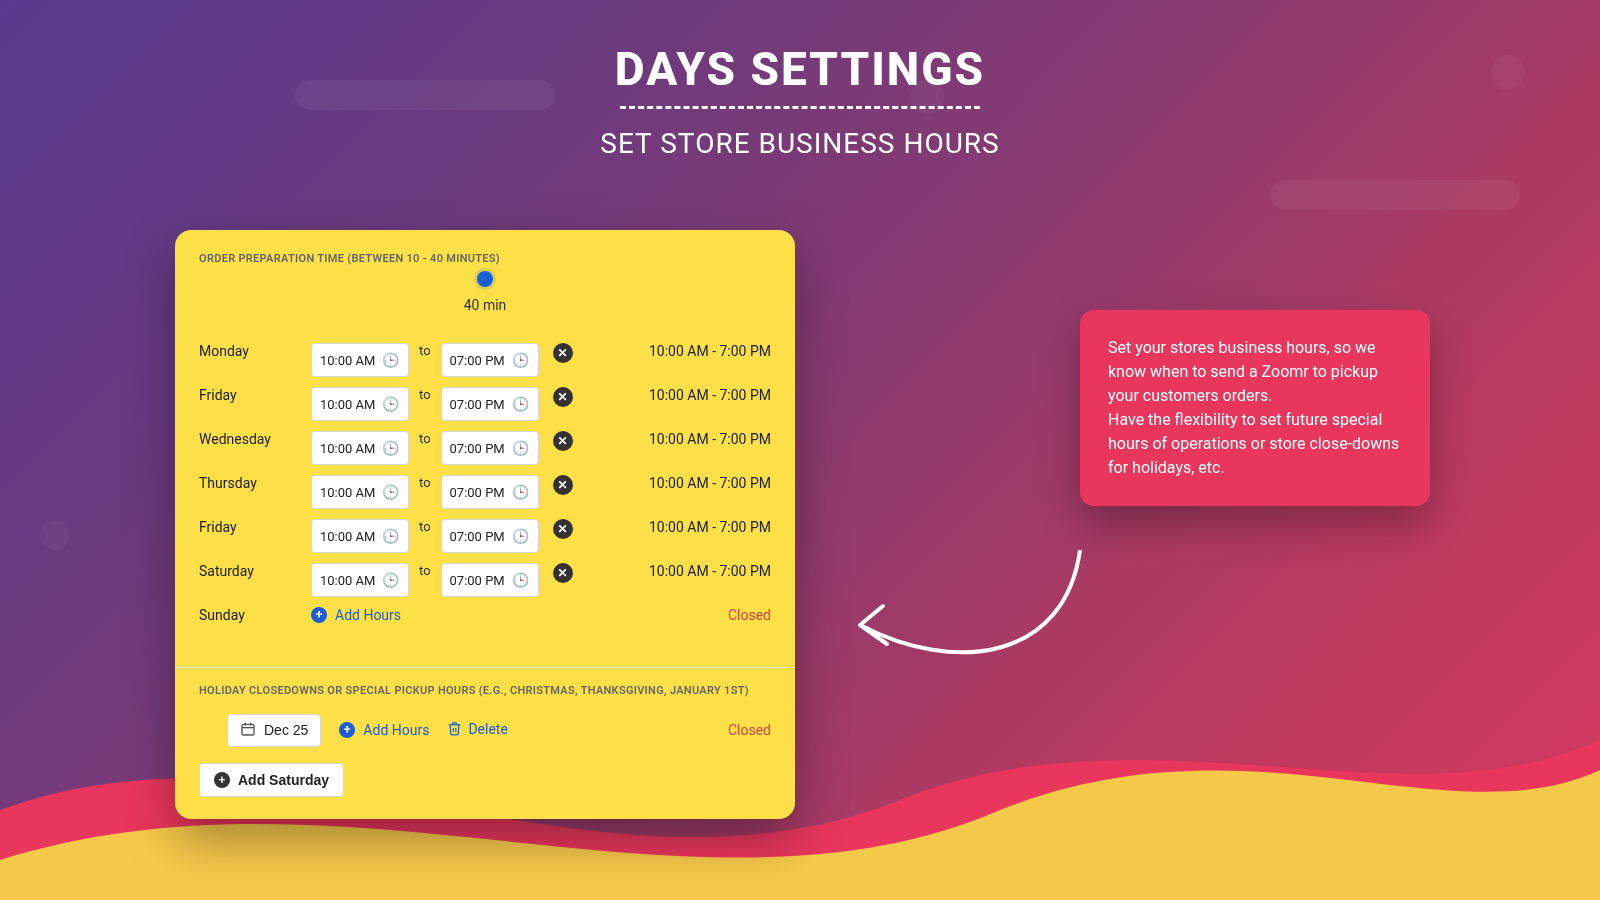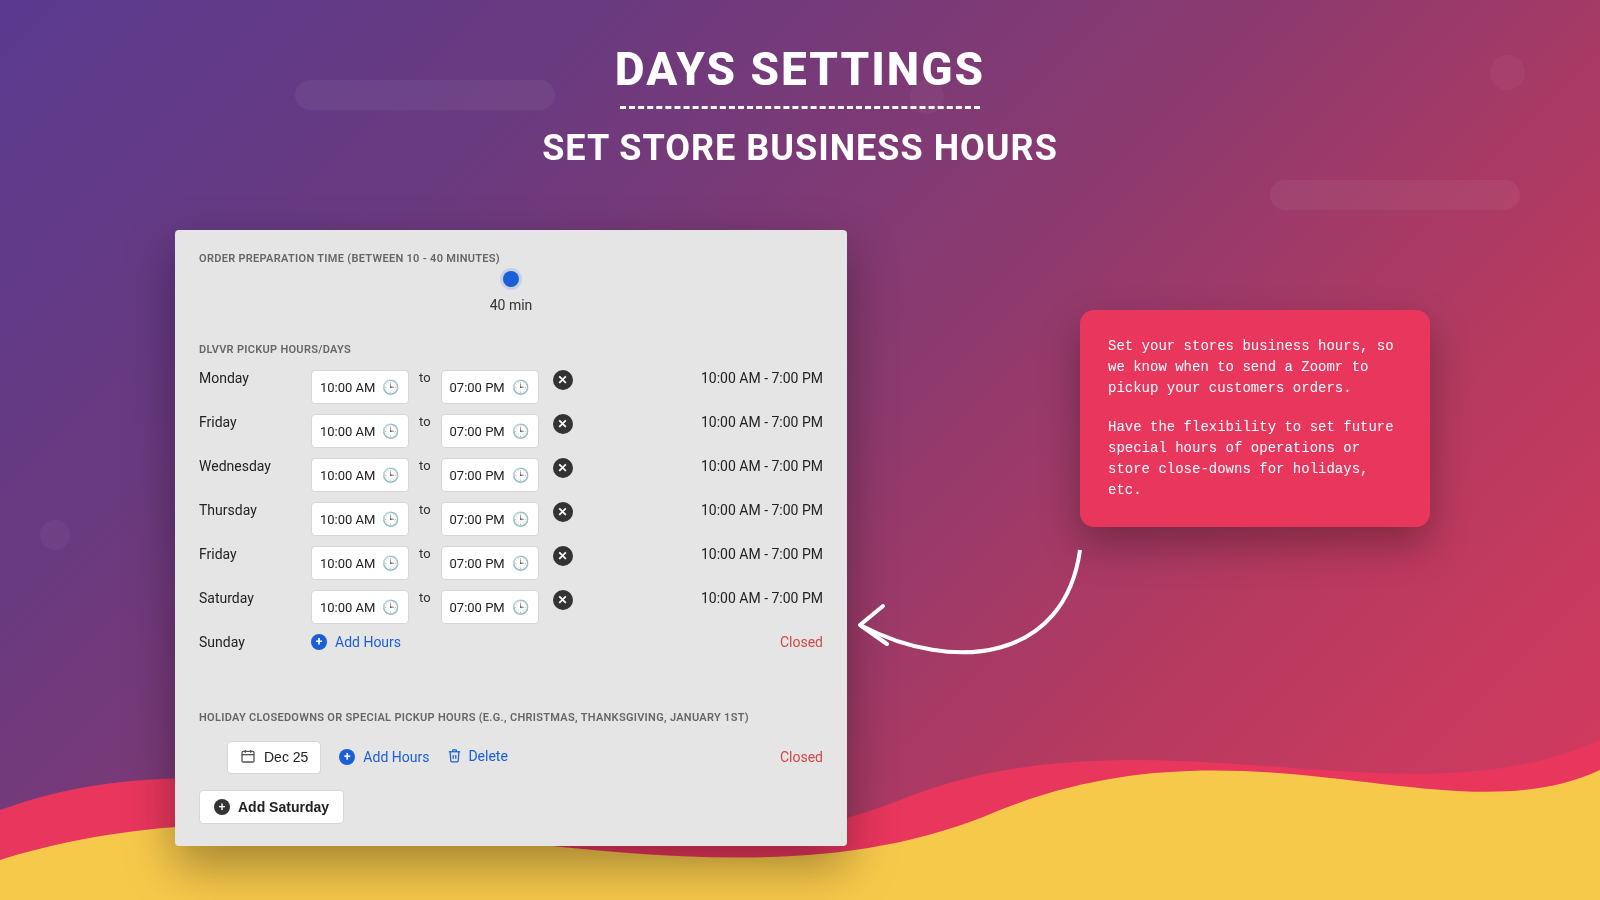--- a/index.html
+++ b/index.html
@@ -35,31 +35,31 @@
   font-size:46px;
   font-weight:800;
   letter-spacing:2px;
 }
 .divider {
   margin:10px auto 18px;
   width:360px; height:0;
   border-top: 3px dashed #fff;
 }
 .heading h2 {
-  font-size:36px;
-  font-weight:700;
+  font-size:28px;
+  font-weight:400;
   letter-spacing:1px;
 }
 
 .card {
   position:absolute;
   left:175px; top:230px;
-  width:672px;
-  background:#e5e5e5;
-  border-radius:4px;
+  width:620px;
+  background:#fde047;
+  border-radius:16px;
   box-shadow: 0 20px 50px rgba(0,0,0,0.35);
   padding:22px 24px;
   color:#333;
 }
 .section-label {
   font-size:11px;
   font-weight:600;
   color:#666;
   letter-spacing:0.3px;
   text-transform:uppercase;
@@ -136,26 +136,25 @@
 .add-exception .circ { width:16px;height:16px;border-radius:50%;background:#333;color:#fff;display:inline-flex;align-items:center;justify-content:center;font-size:12px;font-weight:700; }
 
 .callout {
   position:absolute;
   right:170px; top:310px;
   width:350px;
   background:#e9365d;
   color:#fff;
   border-radius:14px;
   padding:26px 28px;
-  font-size:14px;
+  font-size:16px;
   line-height:1.5;
   box-shadow: 0 18px 40px rgba(0,0,0,0.3);
-  font-family: Liberation Mono, monospace;
-}
-.callout p + p { margin-top:18px; }
+}
+.callout p + p { }
 
 .arrow {
   position:absolute;
   left:835px; top:540px;
   width:260px; height:160px;
 }
 </style>
 </head>
 <body>
 
@@ -179,21 +178,20 @@
 <div class="card">
   <div class="section-label">ORDER PREPARATION TIME (BETWEEN 10 - 40 MINUTES)</div>
   <div class="slider-row">
     <div class="slider-track">
       <div class="slider-thumb"></div>
     </div>
     <div class="slider-val">40 min</div>
   </div>
 
   <div class="hours-section">
-    <div class="section-label">DLVVR PICKUP HOURS/DAYS</div>
     <div class="hours-rows" id="hours-rows">
         <div class="hrow">
           <div class="day">Monday</div>
           <div class="time-input">
             <span>10:00 AM</span>
             <span class="clk">🕒</span>
           </div>
           <span class="to">to</span>
           <div class="time-input">
             <span>07:00 PM</span>

